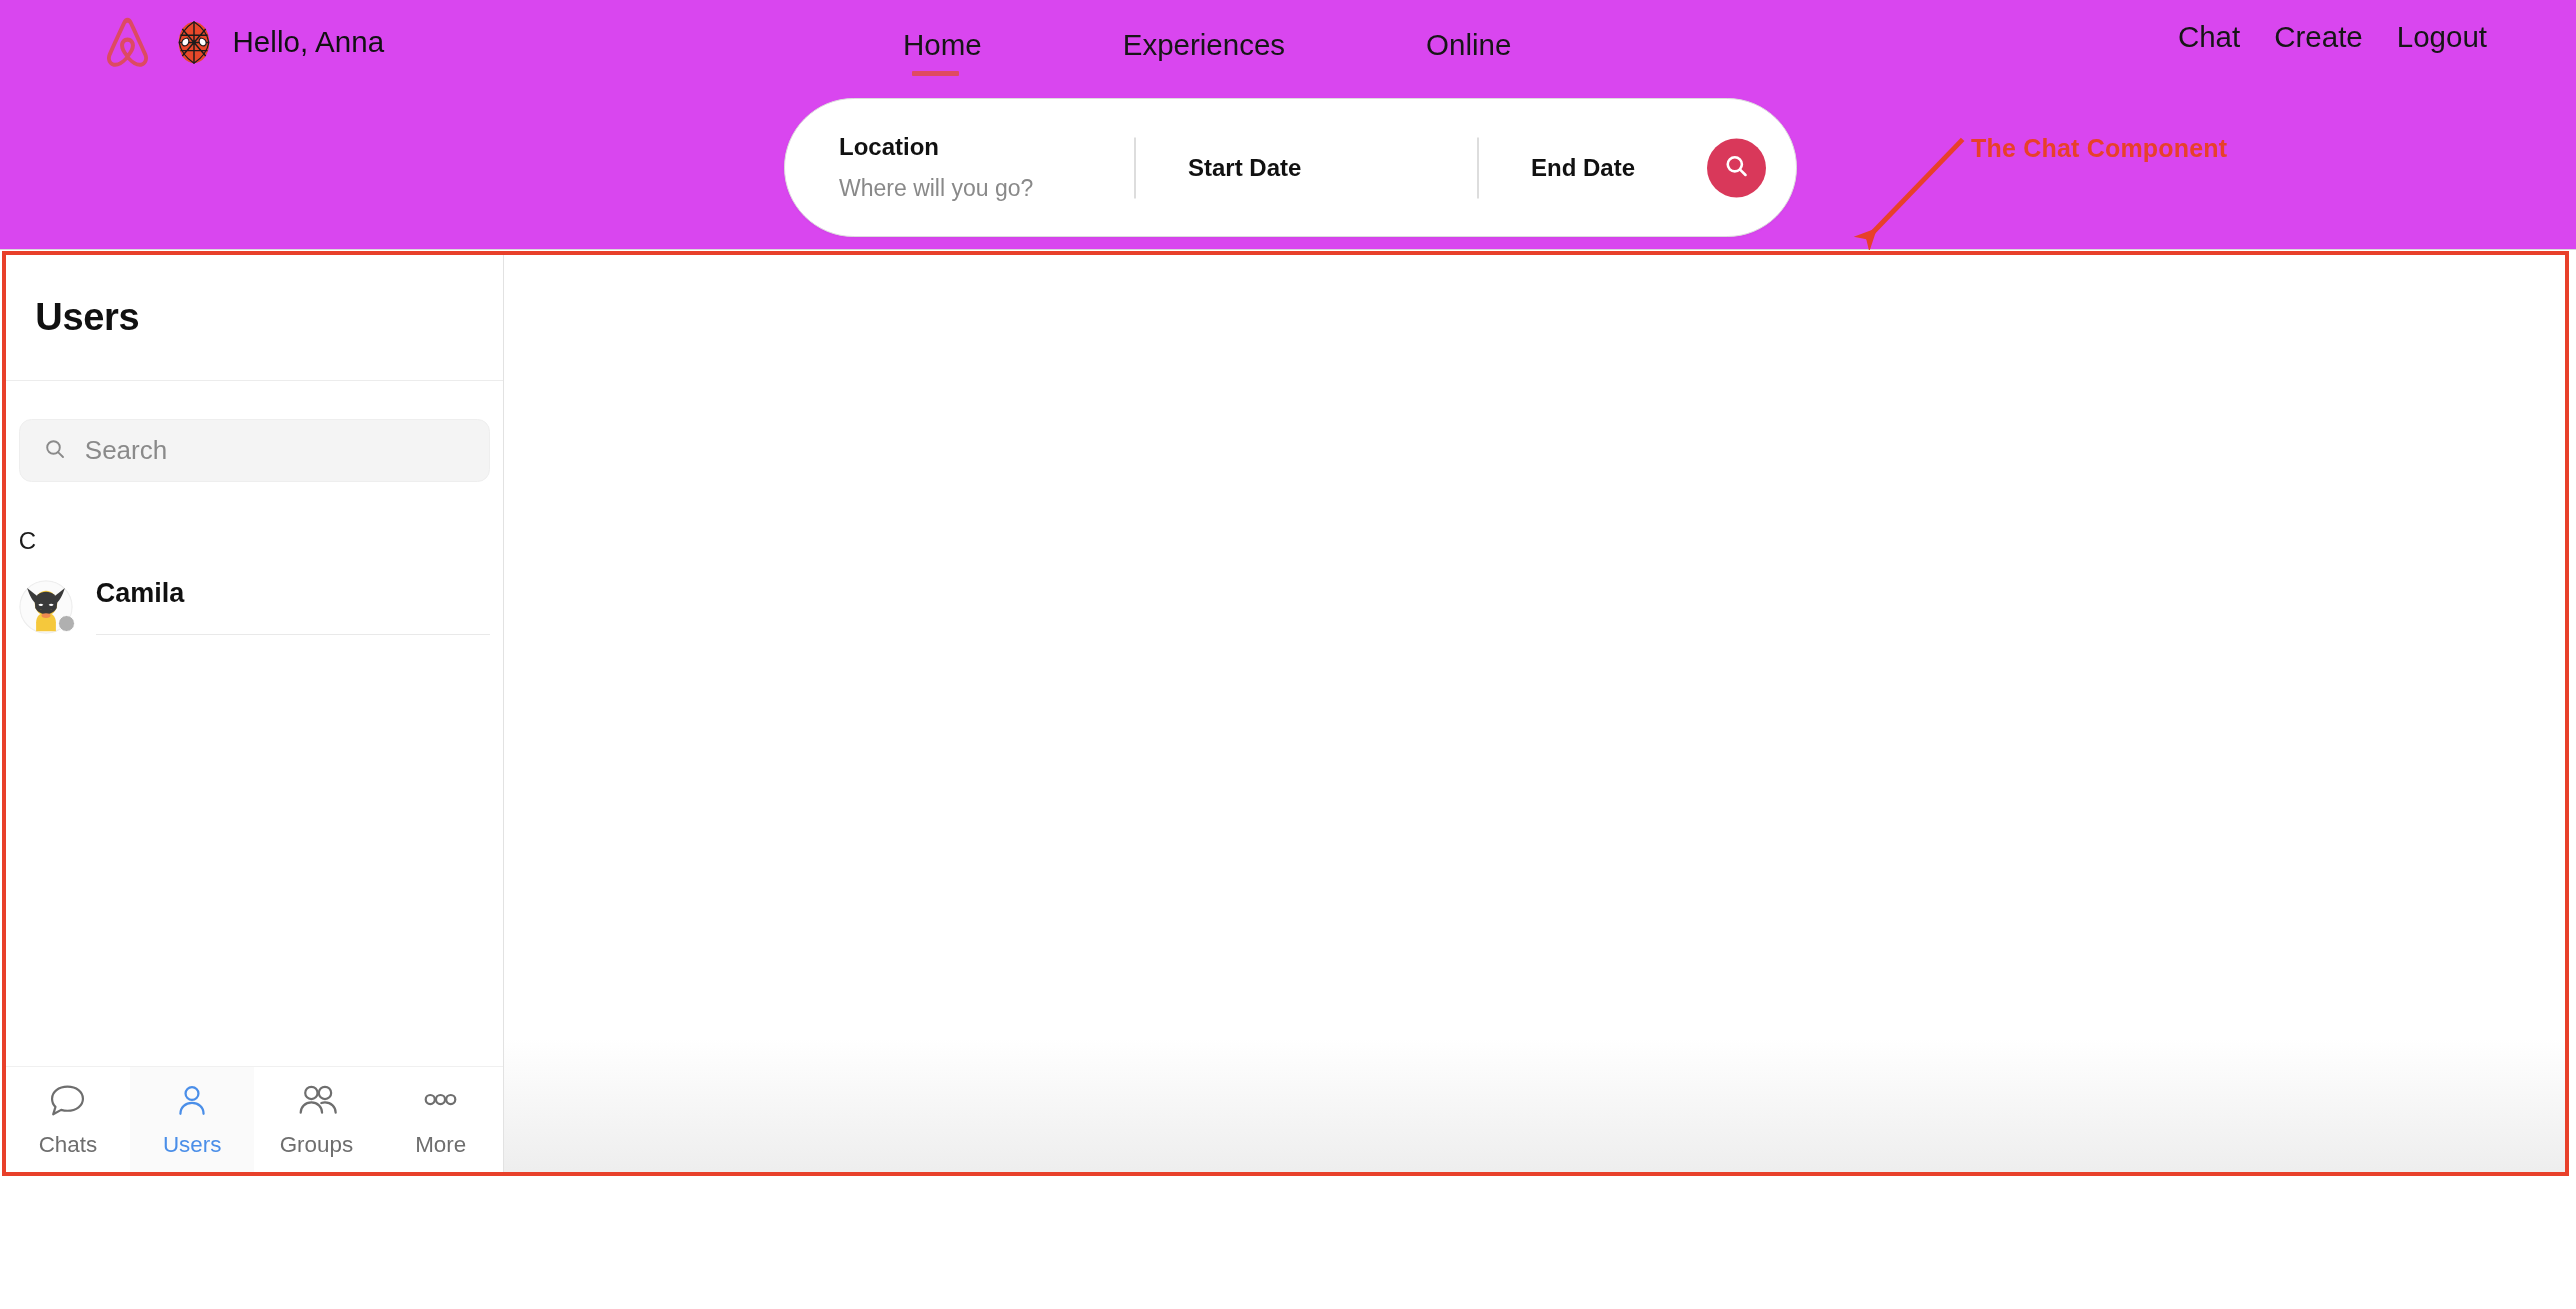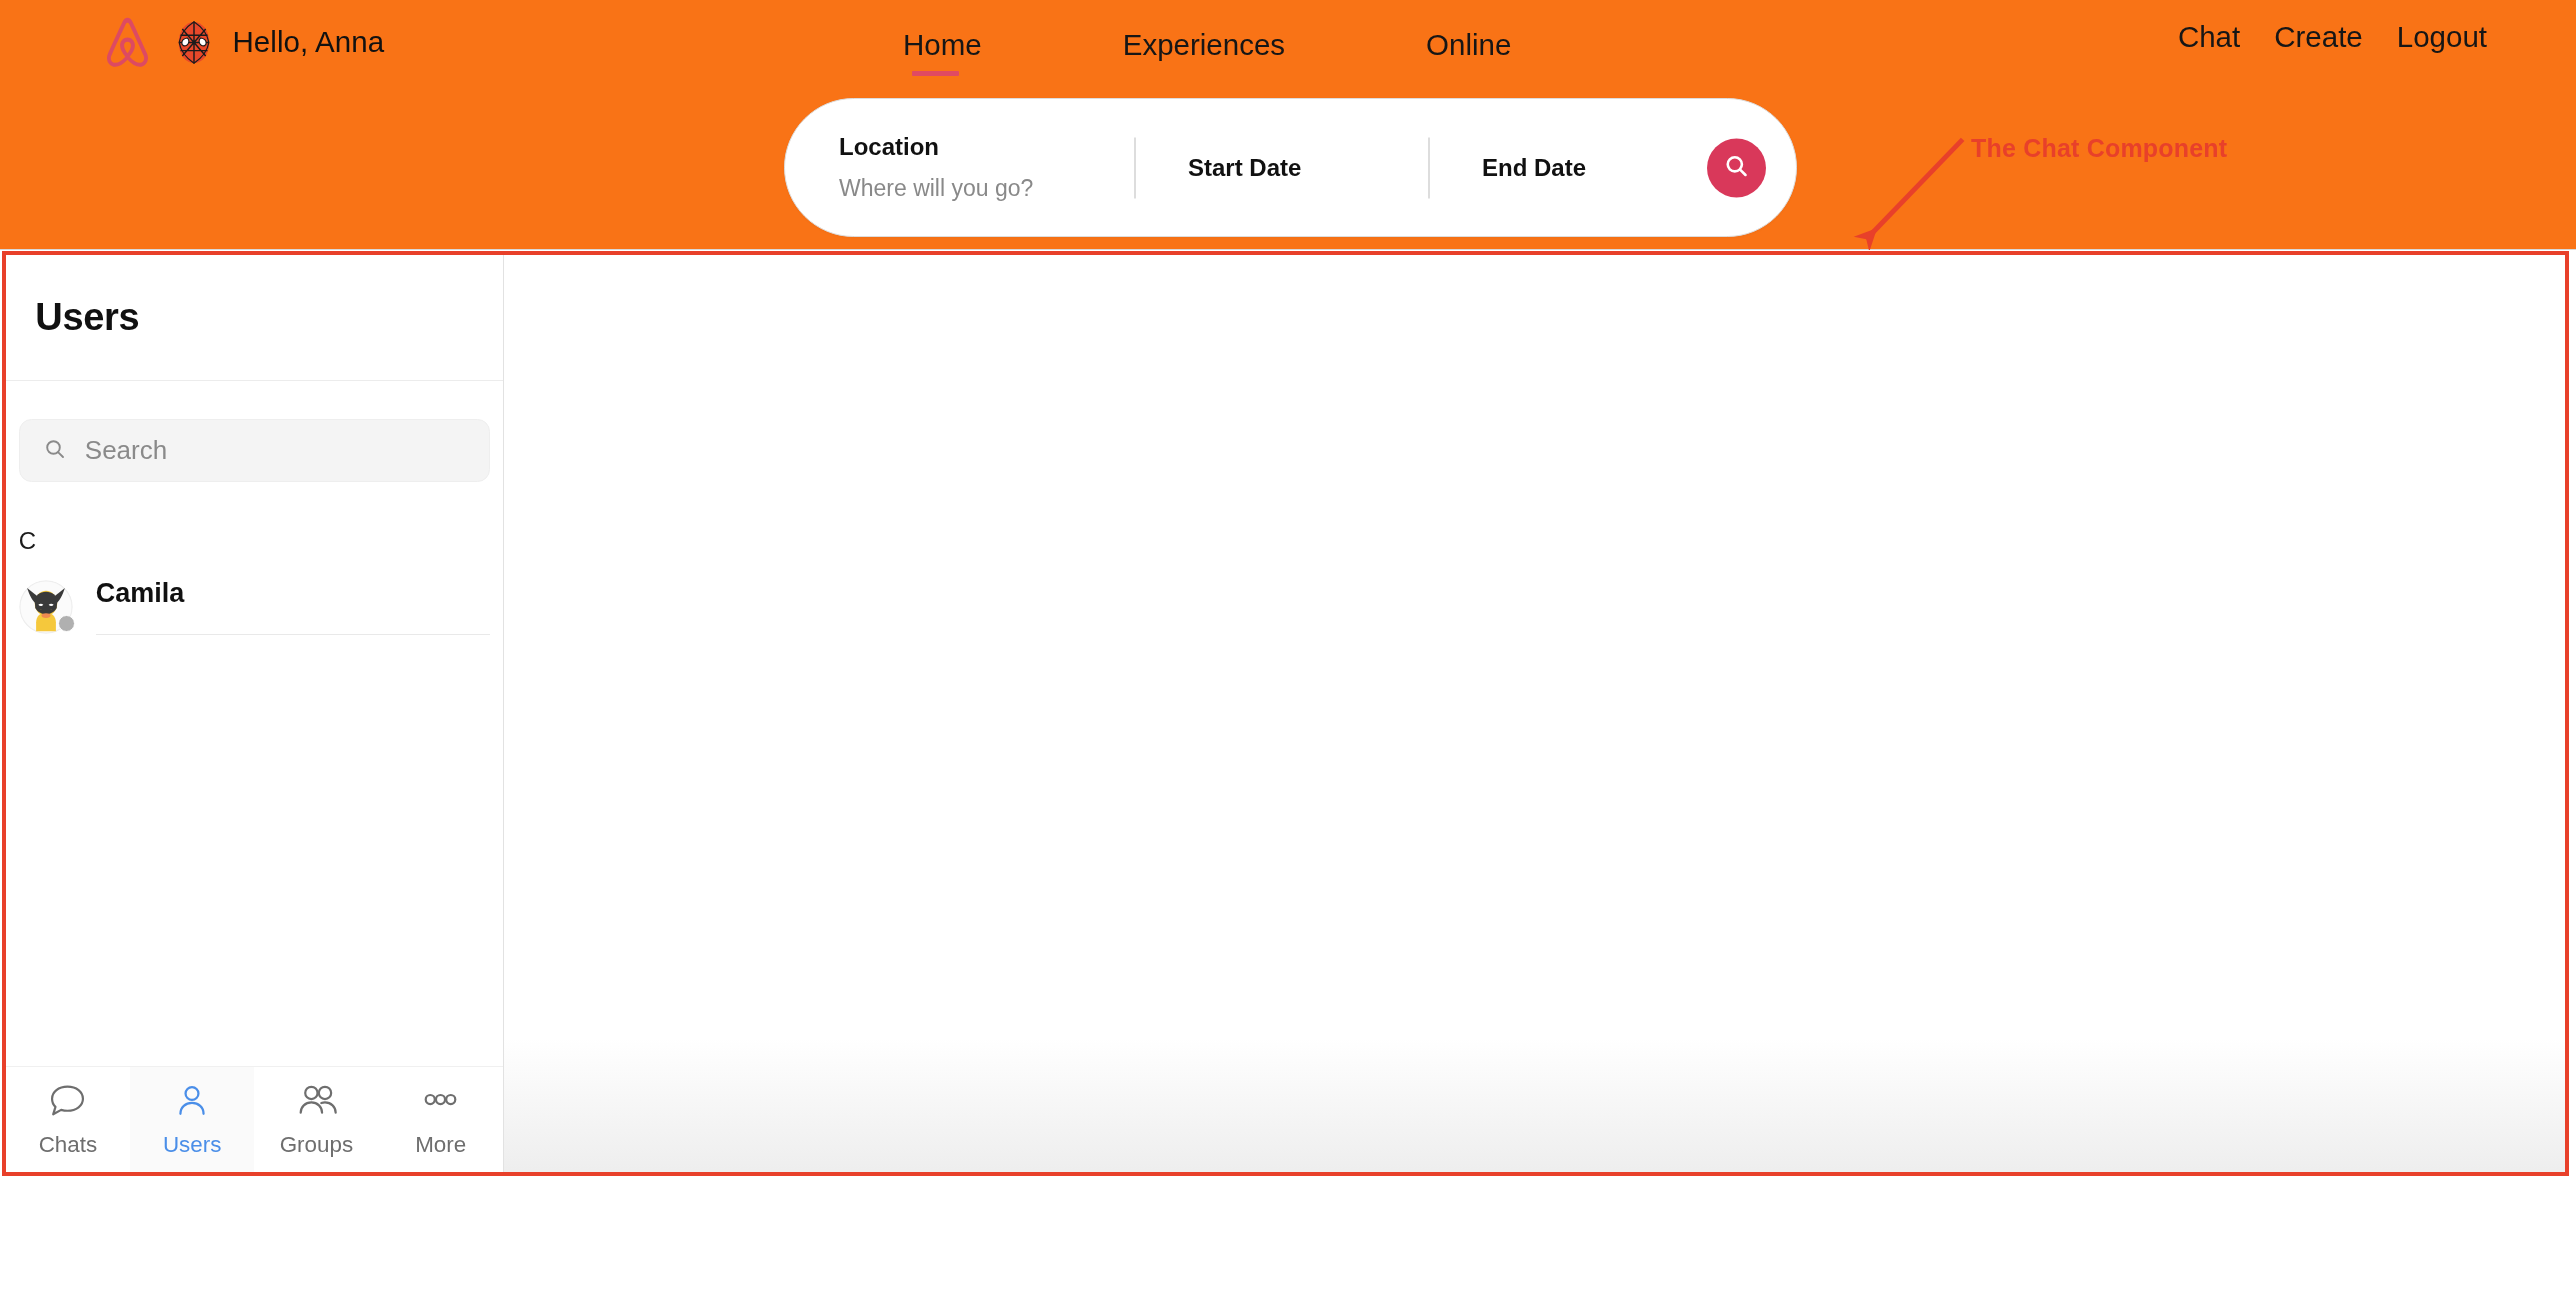--- a/index.html
+++ b/index.html
@@ -10,21 +10,21 @@
     font-family: "Liberation Sans", sans-serif;
     overflow: hidden;
   }
 
   
   .navbar {
     position: absolute;
     top: 0; left: 0;
     width: 2576px;
     height: 250px;
-    background: #f97316;
+    background: #d946ef;
     border-bottom: 1.8px solid #d8d8d8;
   }
   .nav-left {
     position: absolute;
     top: 12.5px; left: 100px;
     display: flex;
     align-items: center;
     gap: 19.7px;
   }
   .airbnb-logo { width: 55px; height: 59px; display: block; }
@@ -98,21 +98,21 @@
   }
   .sp-field {
     position: relative;
     height: 100%;
     display: flex;
     flex-direction: column;
     justify-content: center;
     padding-left: 54px;
   }
   .sp-field.loc { width: 349px; }
-  .sp-field.start { width: 294px; }
+  .sp-field.start { width: 343px; }
   .sp-field.end { width: 268px; }
   .sp-field.start::before,
   .sp-field.end::before {
     content: "";
     position: absolute;
     left: 0; top: 50%;
     transform: translateY(-50%);
     width: 1.8px; height: 61px;
     background: #dddddd;
   }

